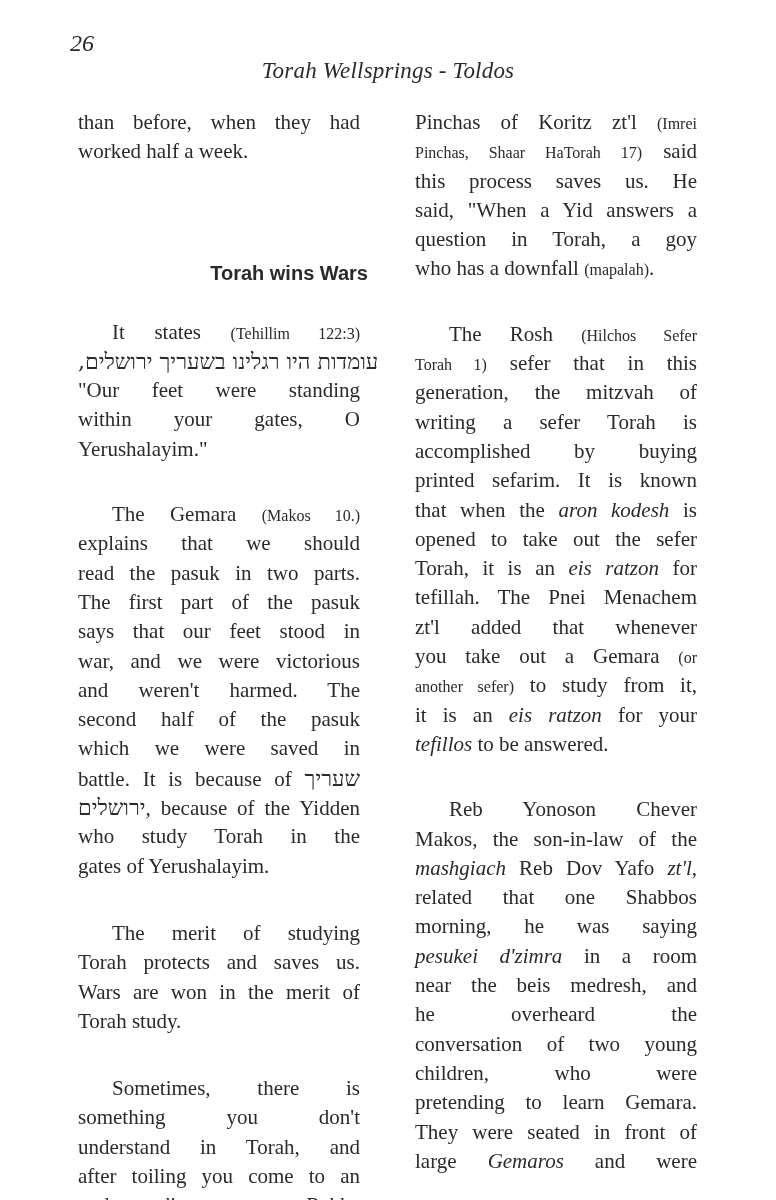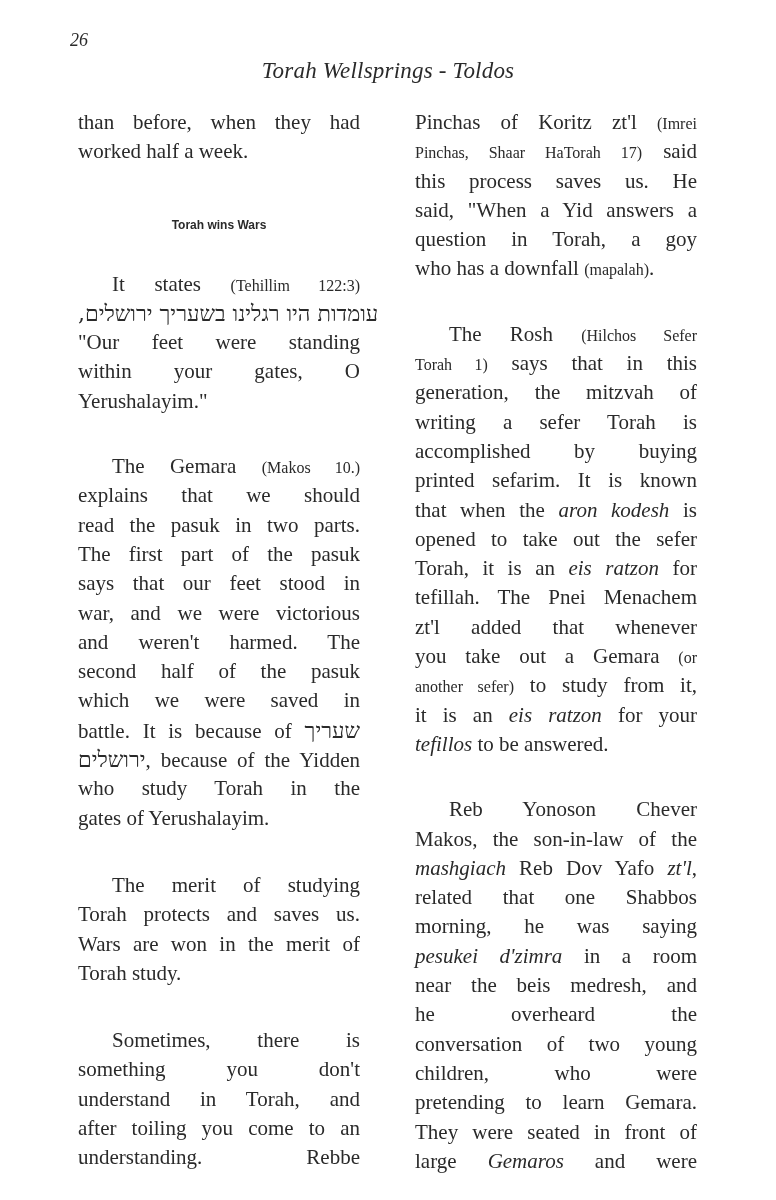--- a/index.html
+++ b/index.html
@@ -1,30 +1,30 @@
 <!DOCTYPE html>
 <html><head>
 <meta charset="utf-8">
 <style>
   html, body { margin: 0; padding: 0; background: #ffffff; }
   body { width: 776px; height: 1200px; position: relative; overflow: hidden; color: #2a2a2a; font-family: "Liberation Serif", "DejaVu Serif", serif; }
   .header { position: absolute; top: 30px; left: 0; width: 776px; height: 32px; }
-  .page-num { position: absolute; left: 70px; top: 0; font-style: italic; font-size: 18px; }
+  .page-num { position: absolute; left: 70px; top: 0; font-style: italic; font-size: 24px; }
   .running-title { position: absolute; left: 0; width: 776px; text-align: center; top: 0; font-style: italic; font-size: 23px; letter-spacing: 0.2px; margin-top: 28px; }
   .col { position: absolute; top: 100px; }
   .col.left { left: 70px; width: 298px; }
   .col.right { left: 407px; width: 298px; }
   .para { margin: 8px; }
   .line { display: block; height: 29.3px; line-height: 29.3px; font-size: 21px; white-space: nowrap; text-align: justify; text-align-last: justify; }
   .line.last { text-align-last: left; }
   .indent { padding-left: 34px; }
   .small { font-size: 16px; }
   .i { font-style: italic; }
   .heb { font-family: "DejaVu Serif", serif; font-size: 22px; }
-  .heading { text-align: center; font-family: "Liberation Sans", "DejaVu Sans", sans-serif; font-weight: bold; font-size: 12px; height: 29px; line-height: 29px; }
+  .heading { text-align: right; font-family: "Liberation Sans", "DejaVu Sans", sans-serif; font-weight: bold; font-size: 20px; height: 29px; line-height: 29px; margin-top: 48px; }
 </style>
 </head>
 <body>
 
 <div class="header">
   <span class="page-num">26</span>
   <span class="running-title">Torah Wellsprings - Toldos</span>
 </div>
 
 <div class="col left">
@@ -90,21 +90,21 @@
     <span class="line">this process saves us. He</span>
     <span class="line">said, "When a Yid answers a</span>
     <span class="line">question in Torah, a goy</span>
     <span class="line last"><span>who has a downfall </span><span class="small">(mapalah)</span><span>.</span></span>
   </div>
 
   <div style="height:20px"></div>
 
   <div class="para">
     <span class="line indent"><span>The Rosh </span><span class="small">(Hilchos Sefer</span></span>
-    <span class="line"><span class="small">Torah 1)</span><span> says that in this</span></span>
+    <span class="line"><span class="small">Torah 1)</span><span> sefer that in this</span></span>
     <span class="line">generation, the mitzvah of</span>
     <span class="line">writing a sefer Torah is</span>
     <span class="line">accomplished by buying</span>
     <span class="line">printed sefarim. It is known</span>
     <span class="line"><span>that when the </span><span class="i">aron kodesh</span><span> is</span></span>
     <span class="line">opened to take out the sefer</span>
     <span class="line"><span>Torah, it is an </span><span class="i">eis ratzon</span><span> for</span></span>
     <span class="line">tefillah. The Pnei Menachem</span>
     <span class="line">zt'l added that whenever</span>
     <span class="line"><span>you take out a Gemara </span><span class="small">(or</span></span>

